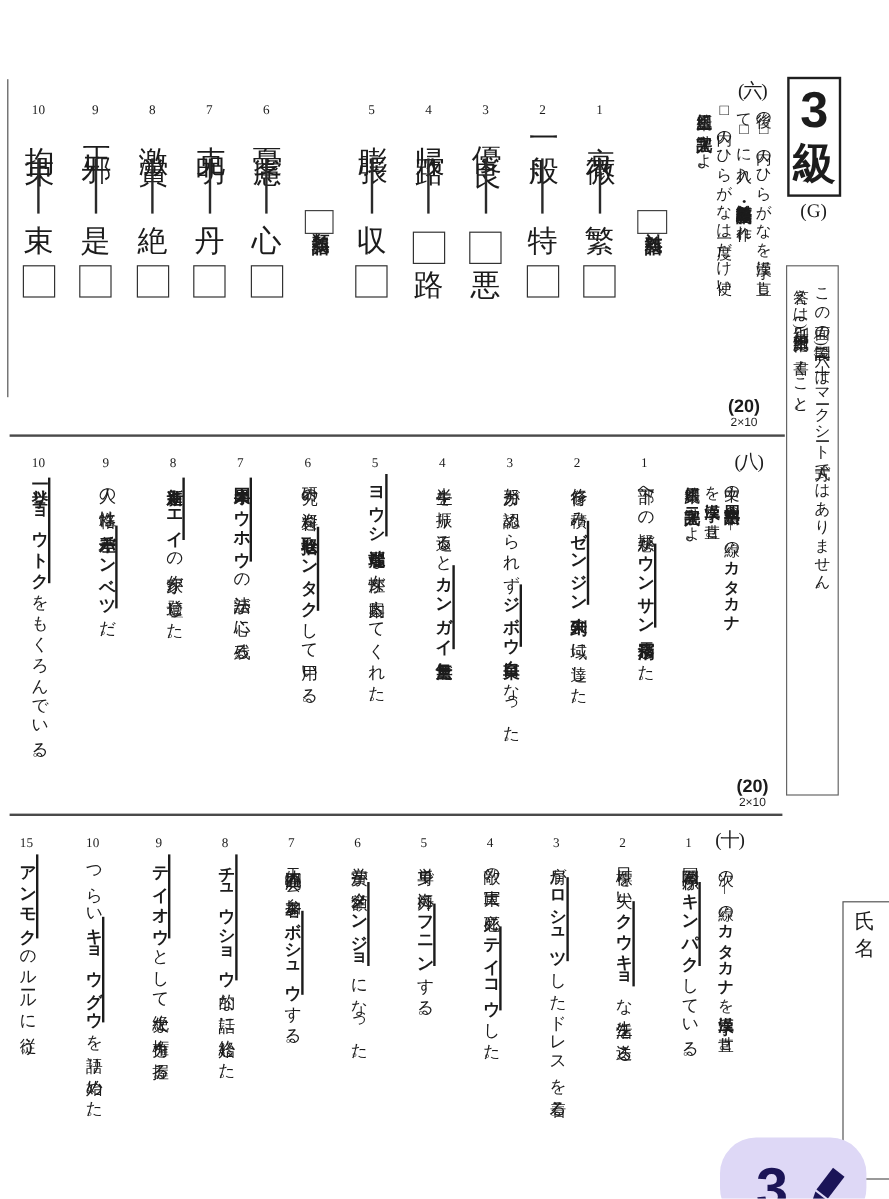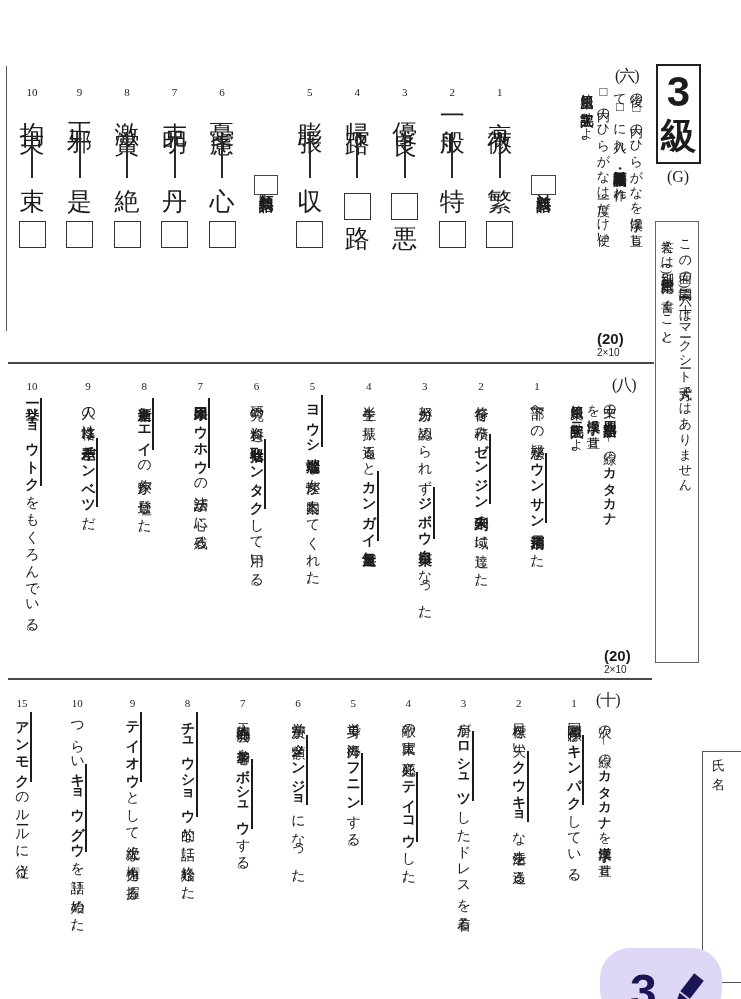--- a/index.html
+++ b/index.html
@@ -17,21 +17,21 @@
   .grade-num{font-size:42px;line-height:44px;font-weight:700;font-family:"Liberation Sans",sans-serif}
   .grade-kanji{font-size:36px;line-height:44px;font-weight:700}
   .grade-sub{left:652px;top:168px;width:52px;text-align:center;font-size:16px}
   .note-box{left:655px;top:221px;width:44px;height:442px;border:1.5px solid #666;padding:9px 4px}
   .note-line{line-height:18px;font-size:13px;letter-spacing:.5px}
 
   
   .sec-header{font-size:16px;letter-spacing:-1px}
   .instr{font-size:13px}
   .instr-line{line-height:16.5px;letter-spacing:.5px}
-  .score-wrap{width:46px;}
+  .score-wrap{width:46px;text-align:center}
   .score{font-size:15px;font-weight:700;font-family:"Liberation Sans",sans-serif;line-height:16px}
   .score-sub{font-size:10px;font-family:"Liberation Sans",sans-serif;line-height:11px}
 
   
   .divider{border-top:2px solid #4a4a4a;height:0}
   .cut-edge{left:6px;top:66px;height:265px;width:0;border-left:1.5px solid #555}
 
   
   .items-row{display:flex;flex-direction:row-reverse;justify-content:space-between;align-items:flex-start}
   #sec6-items{left:16px;top:86px;width:540px;height:252px}
@@ -46,21 +46,21 @@
 
   
   #sec8-items{left:22px;top:380px;width:525px;height:296px}
   #sec10-items{left:12px;top:697px;width:572px;height:302px}
   .q-col{display:flex;flex-direction:column;align-items:center}
   .q-num{font-size:11px;line-height:13px;height:14px}
   .q-text{writing-mode:vertical-rl;font-size:14px;letter-spacing:1.5px;line-height:20px;margin-top:1px}
 
   
   .name-box{left:702px;top:751px;width:60px;height:232px;border:1.5px solid #555;padding:4px 0 0 9px}
-  .name-label{font-size:13px;letter-spacing:9px}
+  .name-label{font-size:17px;letter-spacing:9px}
 
   
   .fab{left:600px;top:948px;width:122px;height:72px;background:#ded8f6;border-radius:30px}
   .fab-digit{position:absolute;left:30px;top:20px;font-size:48px;font-weight:700;color:#1b1457;
              font-family:"Liberation Sans",sans-serif;line-height:1}
   .fab-pen{position:absolute;left:74px;top:22px;width:34px;height:34px}
 </style>
 </head>
 <body>
 

